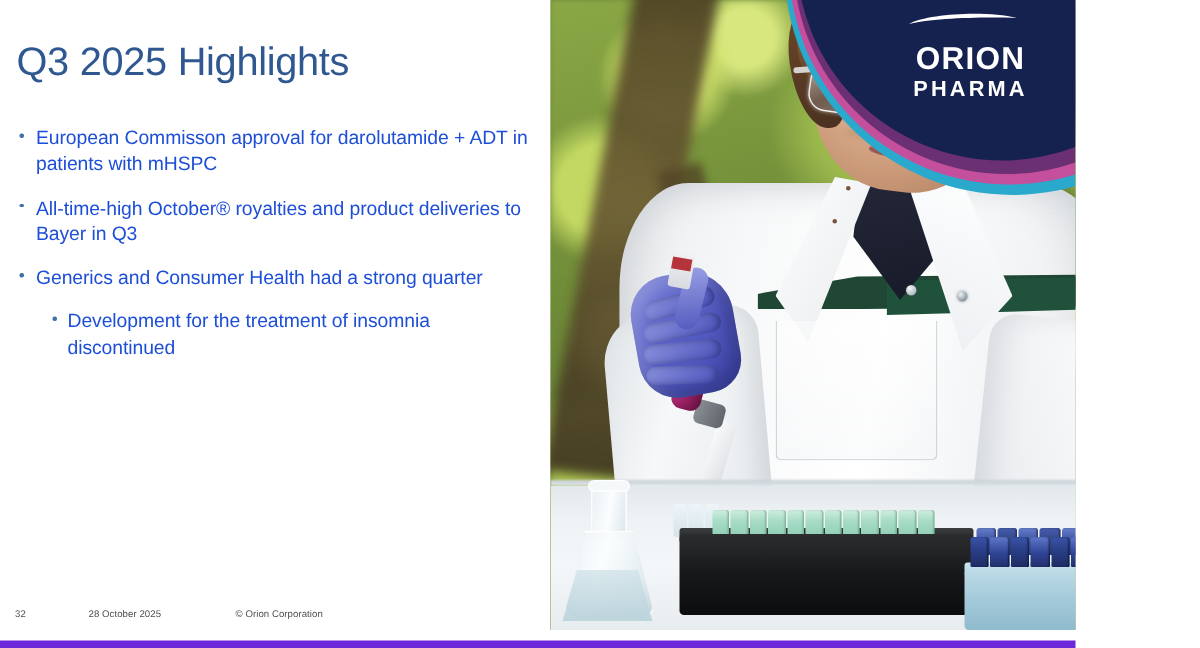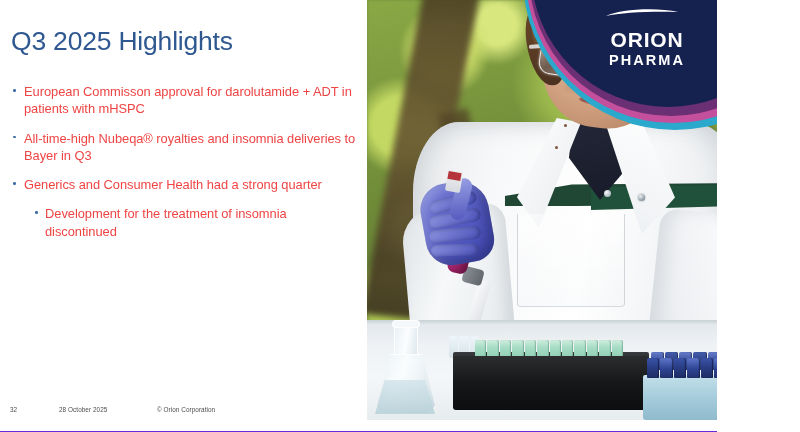--- a/index.html
+++ b/index.html
@@ -11,21 +11,21 @@
   body {
     font-family: "Liberation Sans", sans-serif;
   }
 
   .slide {
     position: relative;
     width: 717px;
     height: 432px;
     background: #ffffff;
     overflow: hidden;
-    border-bottom: 1px solid #6d28d9;
+    border-bottom: 5px solid #6d28d9;
     box-sizing: border-box;
   }
 
   
   .text-col {
     position: absolute;
     left: 0;
     top: 0;
     width: 368px;
     height: 432px;
@@ -48,21 +48,21 @@
     position: absolute;
     left: 10px;
     top: 83px;
     width: 348px;
   }
 
   .bullet {
     position: relative;
     padding-left: 14px;
     margin-bottom: 12px;
-    color: #ef4444;
+    color: #1d4ed8;
     font-size: 12.9px;
     line-height: 1.34;
     letter-spacing: -0.05px;
   }
   .bullet:last-child { margin-bottom: 0; }
 
   .bullet > .dot {
     position: absolute;
     left: 3px;
     top: 6px;
@@ -587,21 +587,21 @@
 
     <div class="bullets">
 
       <div class="bullet">
         <span class="dot"></span>
         <span>European Commisson approval for darolutamide + ADT in patients with mHSPC</span>
       </div>
 
       <div class="bullet">
         <span class="dot"></span>
-        <span>All-time-high Nubeqa® royalties and insomnia deliveries to Bayer in Q3</span>
+        <span>All-time-high October® royalties and product deliveries to Bayer in Q3</span>
       </div>
 
       <div class="bullet">
         <span class="dot"></span>
         <span>Generics and Consumer Health had a strong quarter</span>
       </div>
 
 
       <div class="bullet level2">
         <span class="dot"></span>

